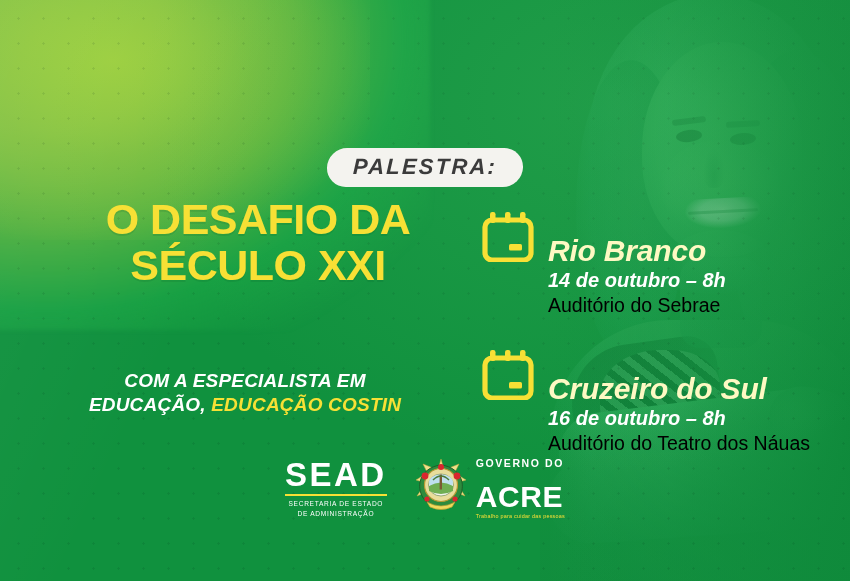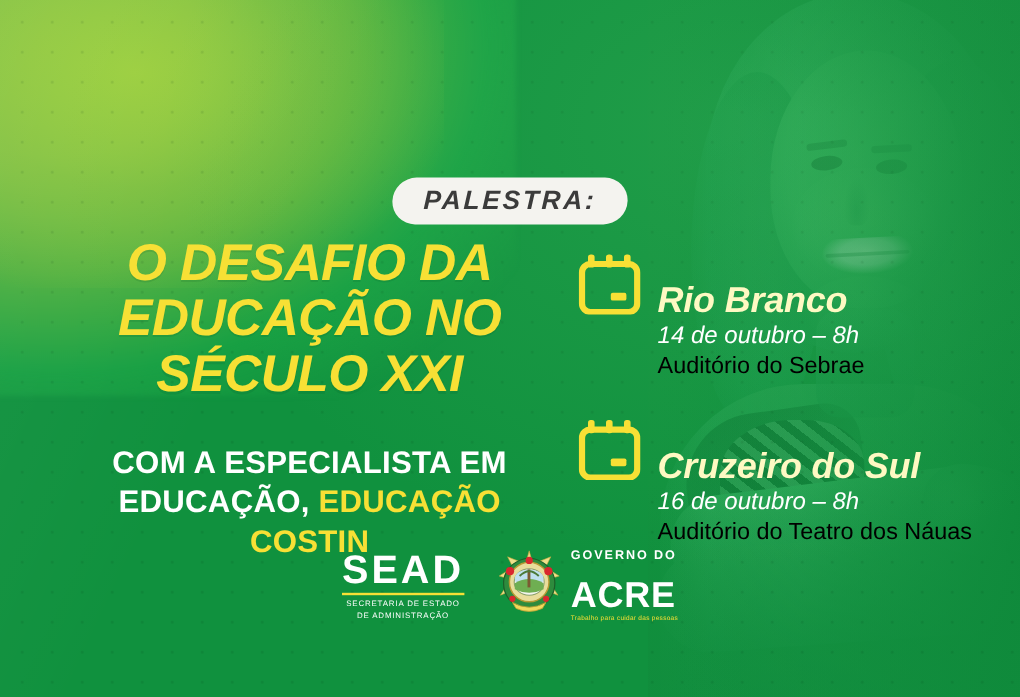--- a/index.html
+++ b/index.html
@@ -180,53 +180,53 @@
   .headline {
     position:absolute;
     left:58px; top:196px;
     width:400px;
     text-align:center;
     color:#f7e035;
     font-weight:bold;
     font-size:43px;
     line-height:1.08;
     letter-spacing:-0.5px;
-    font-style:italic;
     text-shadow:0 2px 0 rgba(0,70,30,0.12);
   }
   .headline div { white-space:nowrap; }
 
   .subhead {
     position:absolute;
-    left:58px; top:369px;
+    left:45px; top:369px;
     width:400px;
     text-align:center;
     font-weight:bold;
-    font-size:26px;
+    font-size:19px;
     line-height:1.26;
     color:#ffffff;
     letter-spacing:0.2px;
+    font-style:italic;
   }
   .subhead .hl { color:#f7e035; }
 
   
   .events { position:absolute; left:482px; top:203px; }
   .event { display:flex; align-items:flex-start; gap:14px; }
   .event + .event { margin-top:24px; }
 
   .cal { width:52px; height:52px; flex:0 0 52px; margin-top:7px; position:relative; }
   .cal svg { display:block; }
 
   .ev-text { padding-top:1px; }
   .ev-city {
     color:#fef9c3; font-weight:bold; font-size:30px; line-height:1.02;
     letter-spacing:-0.2px; font-style:italic;margin-top:32px;
   }
   .ev-date {
-    color:#ffffff; font-weight:normal; font-size:20px; line-height:1.25;
+    color:#ffffff; font-weight:bold; font-size:20px; line-height:1.25;
     margin-top:1px; letter-spacing:0px; font-style:italic;
   }
   .ev-place {
     color:#000000; font-size:19.5px; line-height:1.22; margin-top:1px;
     letter-spacing:0px;
   }
 
   
   .footer {
     position:absolute; left:0; right:0; top:458px;
@@ -286,21 +286,20 @@
   <div class="bg-sheen"></div>
 
   <div class="content">
 
     <div class="badge-row">
       <div class="badge">PALESTRA:</div>
     </div>
 
     <div class="headline">
       <div>O DESAFIO DA</div>
-      <div>EDUCAÇÃO NO</div>
       <div>SÉCULO XXI</div>
     </div>
 
     <div class="subhead">
       <div>COM A  ESPECIALISTA EM</div>
       <div><span>EDUCAÇÃO, </span><span class="hl">EDUCAÇÃO COSTIN</span></div>
     </div>
 
     <div class="events">
 

